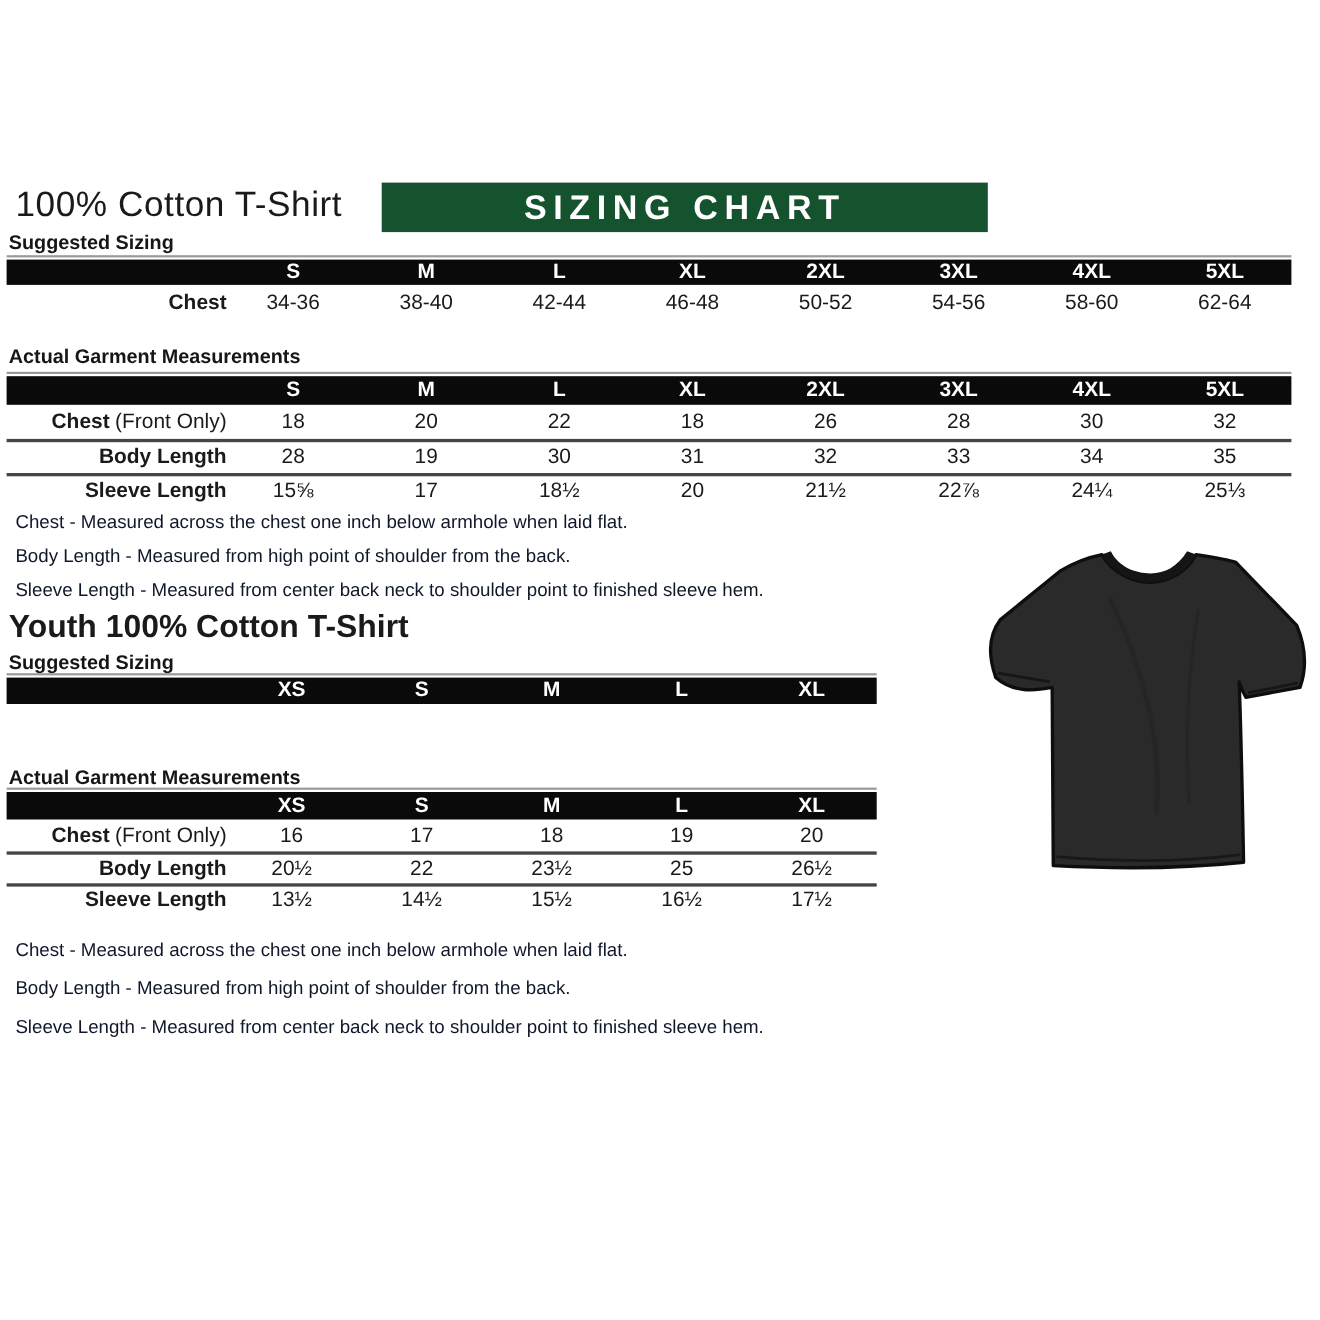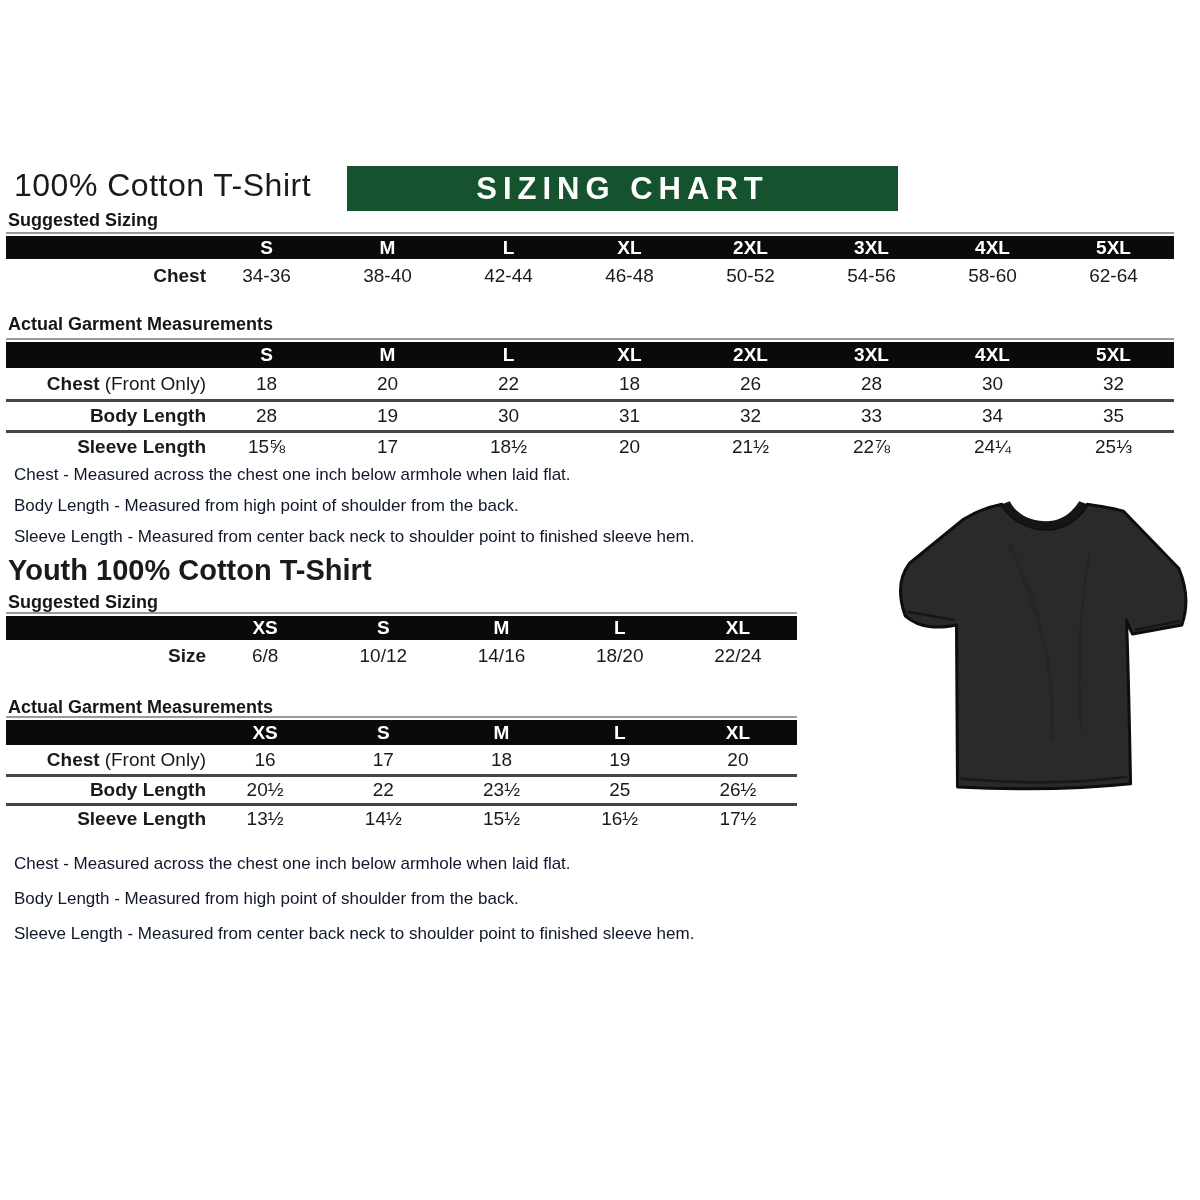--- a/index.html
+++ b/index.html
@@ -140,28 +140,20 @@
 <div class="abs section-label" style="left:8px; top:592px;">Suggested Sizing</div>
 
 <div class="abs sztable t-youth" style="left:6px; top:612px;">
   <div class="trow thead fs19" style="height:24px; line-height:24px;">
     <div class="cell-label"></div>
     <div class="cell">XS</div>
     <div class="cell">S</div>
     <div class="cell">M</div>
     <div class="cell">L</div>
     <div class="cell">XL</div>
-  </div>
-  <div class="trow fs19 vrow" style="height:32px;">
-    <div class="cell-label">Size</div>
-    <div class="cell">6/8</div>
-    <div class="cell">10/12</div>
-    <div class="cell">14/16</div>
-    <div class="cell">18/20</div>
-    <div class="cell">22/24</div>
   </div>
 </div>
 
 <div class="abs section-label" style="left:8px; top:697px;">Actual Garment Measurements</div>
 
 <div class="abs sztable t-youth" style="left:6px; top:716px;">
   <div class="trow thead fs19" style="height:25px; line-height:25px;">
     <div class="cell-label"></div>
     <div class="cell">XS</div>
     <div class="cell">S</div>

